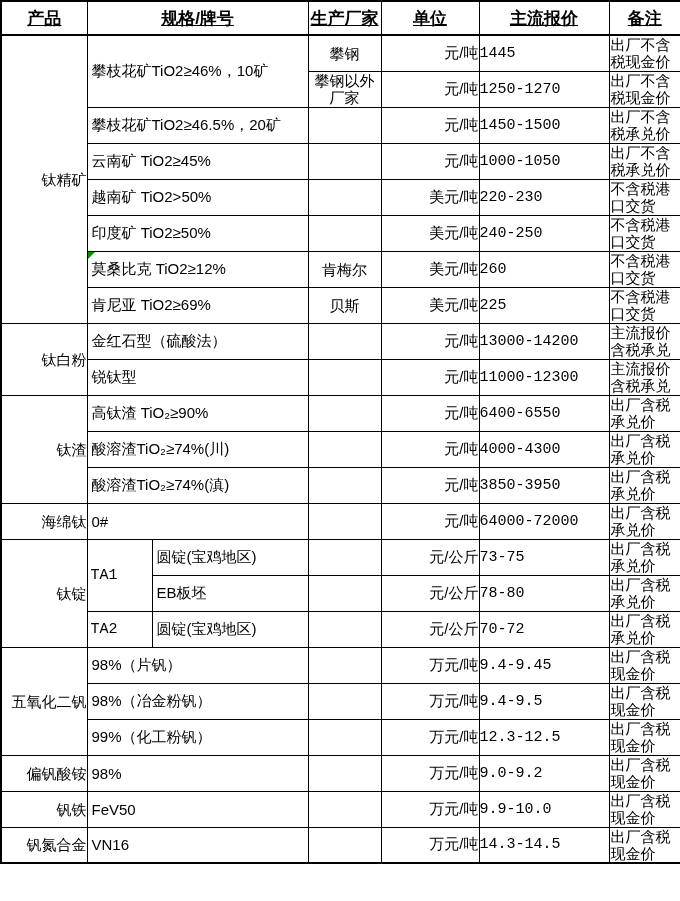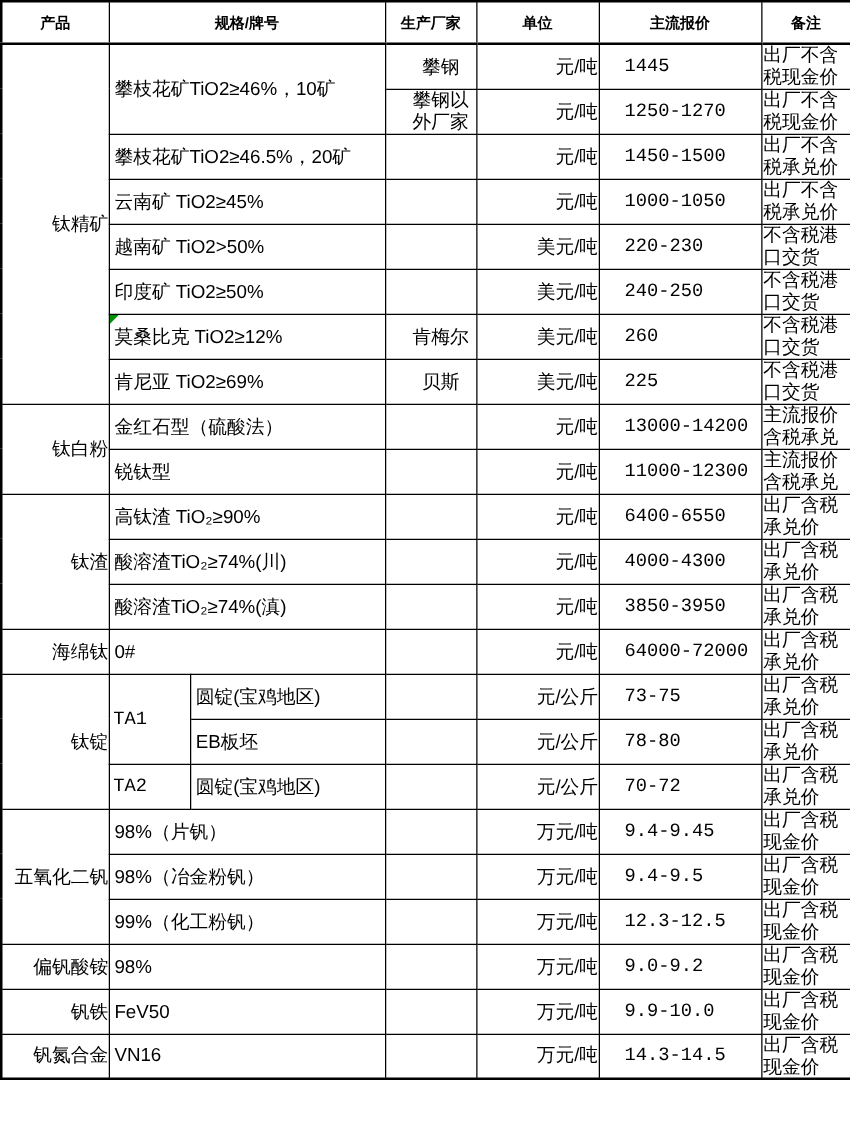--- a/index.html
+++ b/index.html
@@ -6,27 +6,27 @@
   .page{width:680px;height:901px;background:#ffffff;overflow:hidden;}
   table.price-table{
     border-collapse:collapse;table-layout:fixed;width:680px;
     border:2px solid #000;
     font-family:"Liberation Sans","DejaVu Sans",sans-serif;
     font-size:15px;color:#000;
   }
   th,td{border:1px solid #000;overflow:hidden;vertical-align:middle;padding:0;}
   thead tr{height:34px;}
   tbody tr{height:36px;}
-  th{font-weight:bold;text-align:center;font-size:12px;border-bottom:2px solid #000;}
+  th{font-weight:bold;text-align:center;font-size:17px;border-bottom:2px solid #000;text-decoration:underline;}
   td.product{text-align:right;line-height:17px;}
   td.spec{text-align:left;padding-left:4px;white-space:nowrap;}
   td.grade{text-align:left;padding-left:3px;font-family:"Liberation Mono","DejaVu Sans Mono",monospace;}
-  td.vendor{text-align:center;line-height:17px;padding-left:16px;}
+  td.vendor{text-align:center;line-height:17px;}
   td.unit{text-align:right;padding-left:1px;}
-  td.price{text-align:left;padding-left:20px;font-family:"Liberation Mono","DejaVu Sans Mono",monospace;}
+  td.price{text-align:left;padding-left:0;font-family:"Liberation Mono","DejaVu Sans Mono",monospace;}
   td.note{text-align:left;padding:0 1px;line-height:17px;word-break:break-all;margin-top:40px;}
   td.has-marker{position:relative;}
   .note-marker{
     position:absolute;top:0;left:0;width:0;height:0;
     border-top:7px solid #009000;border-right:7px solid transparent;
   }
 </style>
 </head>
 <body>
 

